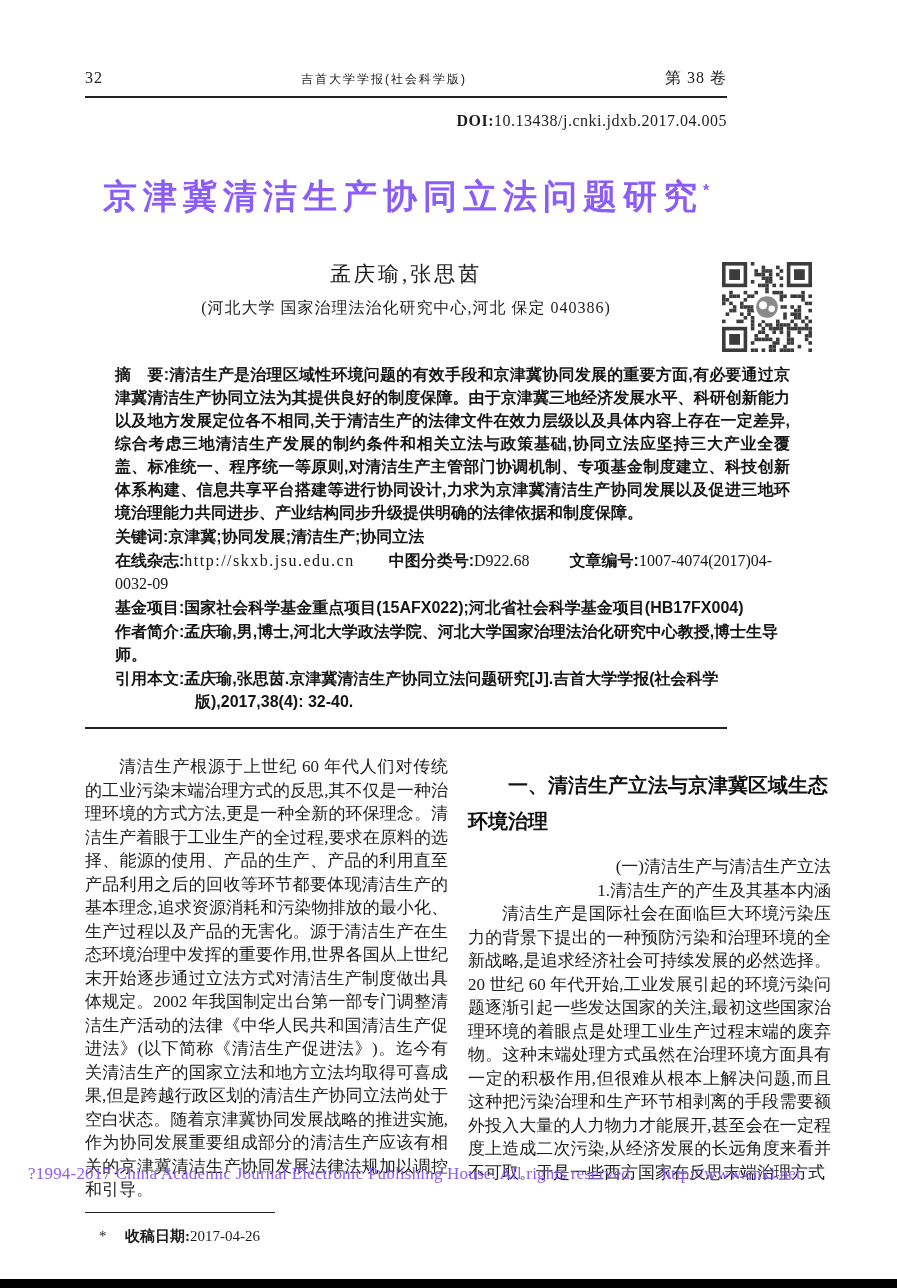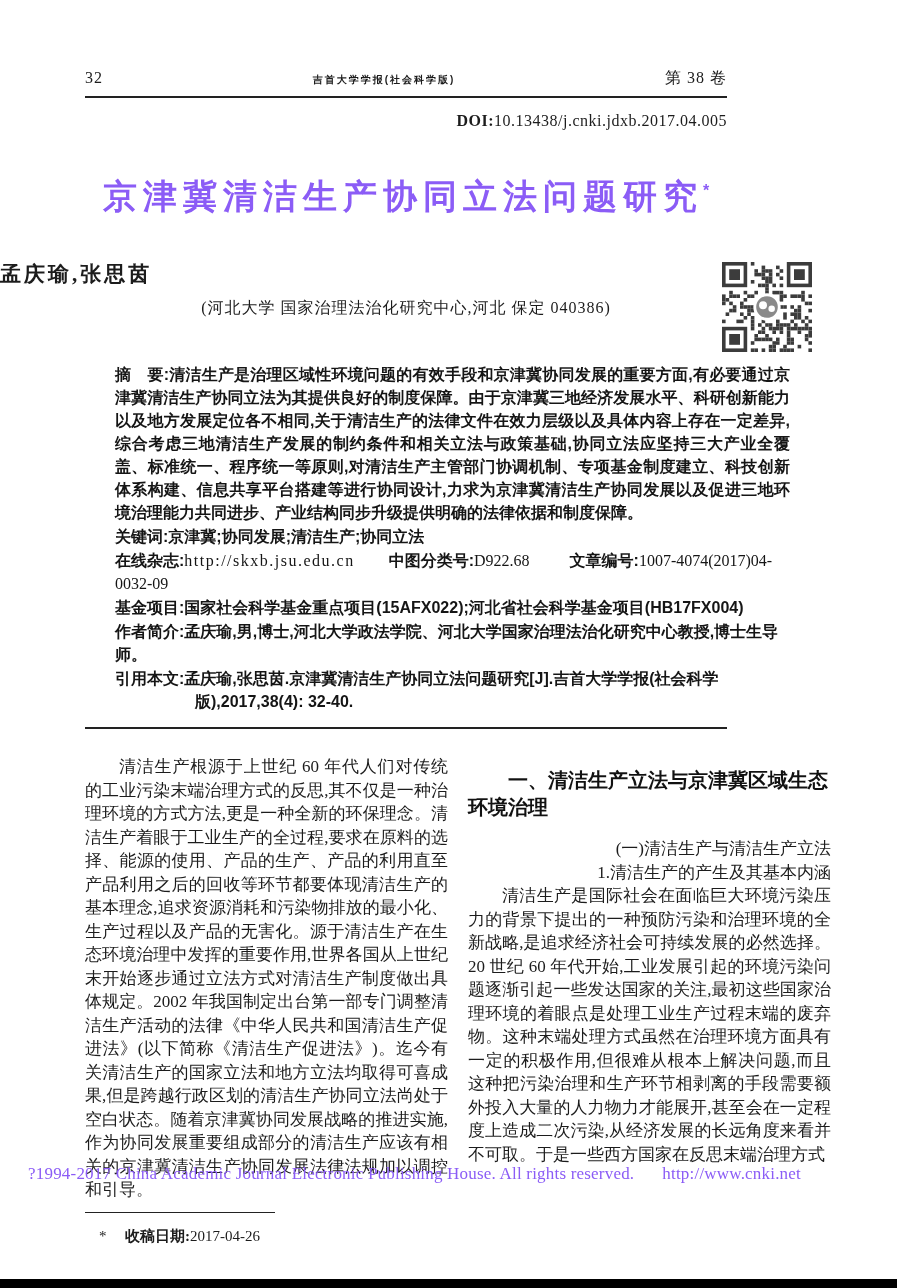--- a/index.html
+++ b/index.html
@@ -7,34 +7,34 @@
   body { width: 897px; height: 1288px; position: relative; overflow: hidden;
          font-family: "Liberation Serif", "DejaVu Serif", serif; color: #1c1c1c; }
   .page { position: relative; width: 812px; height: 1288px; background: #fff; }
 
   
   .runhead { padding: 68px 85px 0 85px; }
   .runhead-row { display: flex; align-items: baseline; justify-content: space-between;
                  font-size: 16px; }
   .runhead-page { font-family: "Liberation Serif", serif; letter-spacing: 1px; }
   .runhead-journal { font-family: "Liberation Sans", "DejaVu Sans", sans-serif;
-                     font-weight: bold; letter-spacing: 2px; font-size: 10px; }
+                     font-weight: normal; letter-spacing: 2px; font-size: 12px; }
   .runhead-vol { font-family: "Liberation Serif", serif; letter-spacing: 1px; }
   .runhead-rule { border-bottom: 2px solid #222; margin-top: 7px; }
 
   .doi-line { text-align: right; padding: 14px 85px 0 0; font-size: 16px; letter-spacing: .5px; }
   .doi-label { font-weight: bold; }
 
   
   .title-wrap { text-align: center; margin-top: 44px; }
   .article-title { display: inline-block; font-family: "Liberation Sans", "DejaVu Sans", sans-serif;
                    font-weight: bold; font-size: 34px; letter-spacing: 6px; color: #8b5cf6; }
   .title-note { font-size: 16px; vertical-align: super; letter-spacing: 0; }
 
-  .authors { margin-top: 40px; font-size: 21px; font-weight: bold;
+  .authors { text-align: center; margin-top: 40px; font-size: 21px; font-weight: normal;
              letter-spacing: 3px; }
   .affiliation { text-align: center; margin-top: 10px; font-size: 16px; letter-spacing: 1px; }
 
   
   .qr { position: absolute; top: 262px; left: 722px; width: 90px; height: 90px; }
 
   
   .frontmatter { margin: 44px 63px 0 115px; width: 675px;
                  font-family: "Liberation Sans", "DejaVu Sans", sans-serif;
                  font-size: 16px; line-height: 23px; font-weight: bold; color: #151515; }
@@ -48,21 +48,21 @@
   .cite-line { margin-top: 1px; text-indent: -5em; padding-left: 5em; text-align: left; }
 
   .sep-rule { margin: 14px 85px 0 85px; border-bottom: 2px solid #222; }
 
   
   .columns { display: flex; margin: 26px 66px 0 85px; width: 746px; gap: 20px; }
   .col { width: 363px; font-size: 17px; line-height: 23.5px; text-align: justify; }
   .col p.body-p { text-indent: 2em; }
 
   .sec-head { font-family: "Liberation Sans", "DejaVu Sans", sans-serif; font-weight: bold;
-              font-size: 20px; line-height: 27px; text-indent: 2em; text-align: left;
+              font-size: 20px; line-height: 36px; text-indent: 2em; text-align: left;
               margin-top: 12px; margin-bottom: 16px; color: #111; }
   .sub-head { text-indent: 2em; text-align: right; }
 
   
   .footnote { margin-top: 10px; }
   .footnote-rule { width: 190px; border-bottom: 1.5px solid #222; }
   .footnote-text { margin-top: 12px; padding-left: 14px; font-size: 15px; text-align: left;
                    text-indent: 0; }
   .footnote-label { font-family: Liberation Serif, serif; font-weight: bold; }
   .footnote-marker { display: inline-block; width: 26px; }

